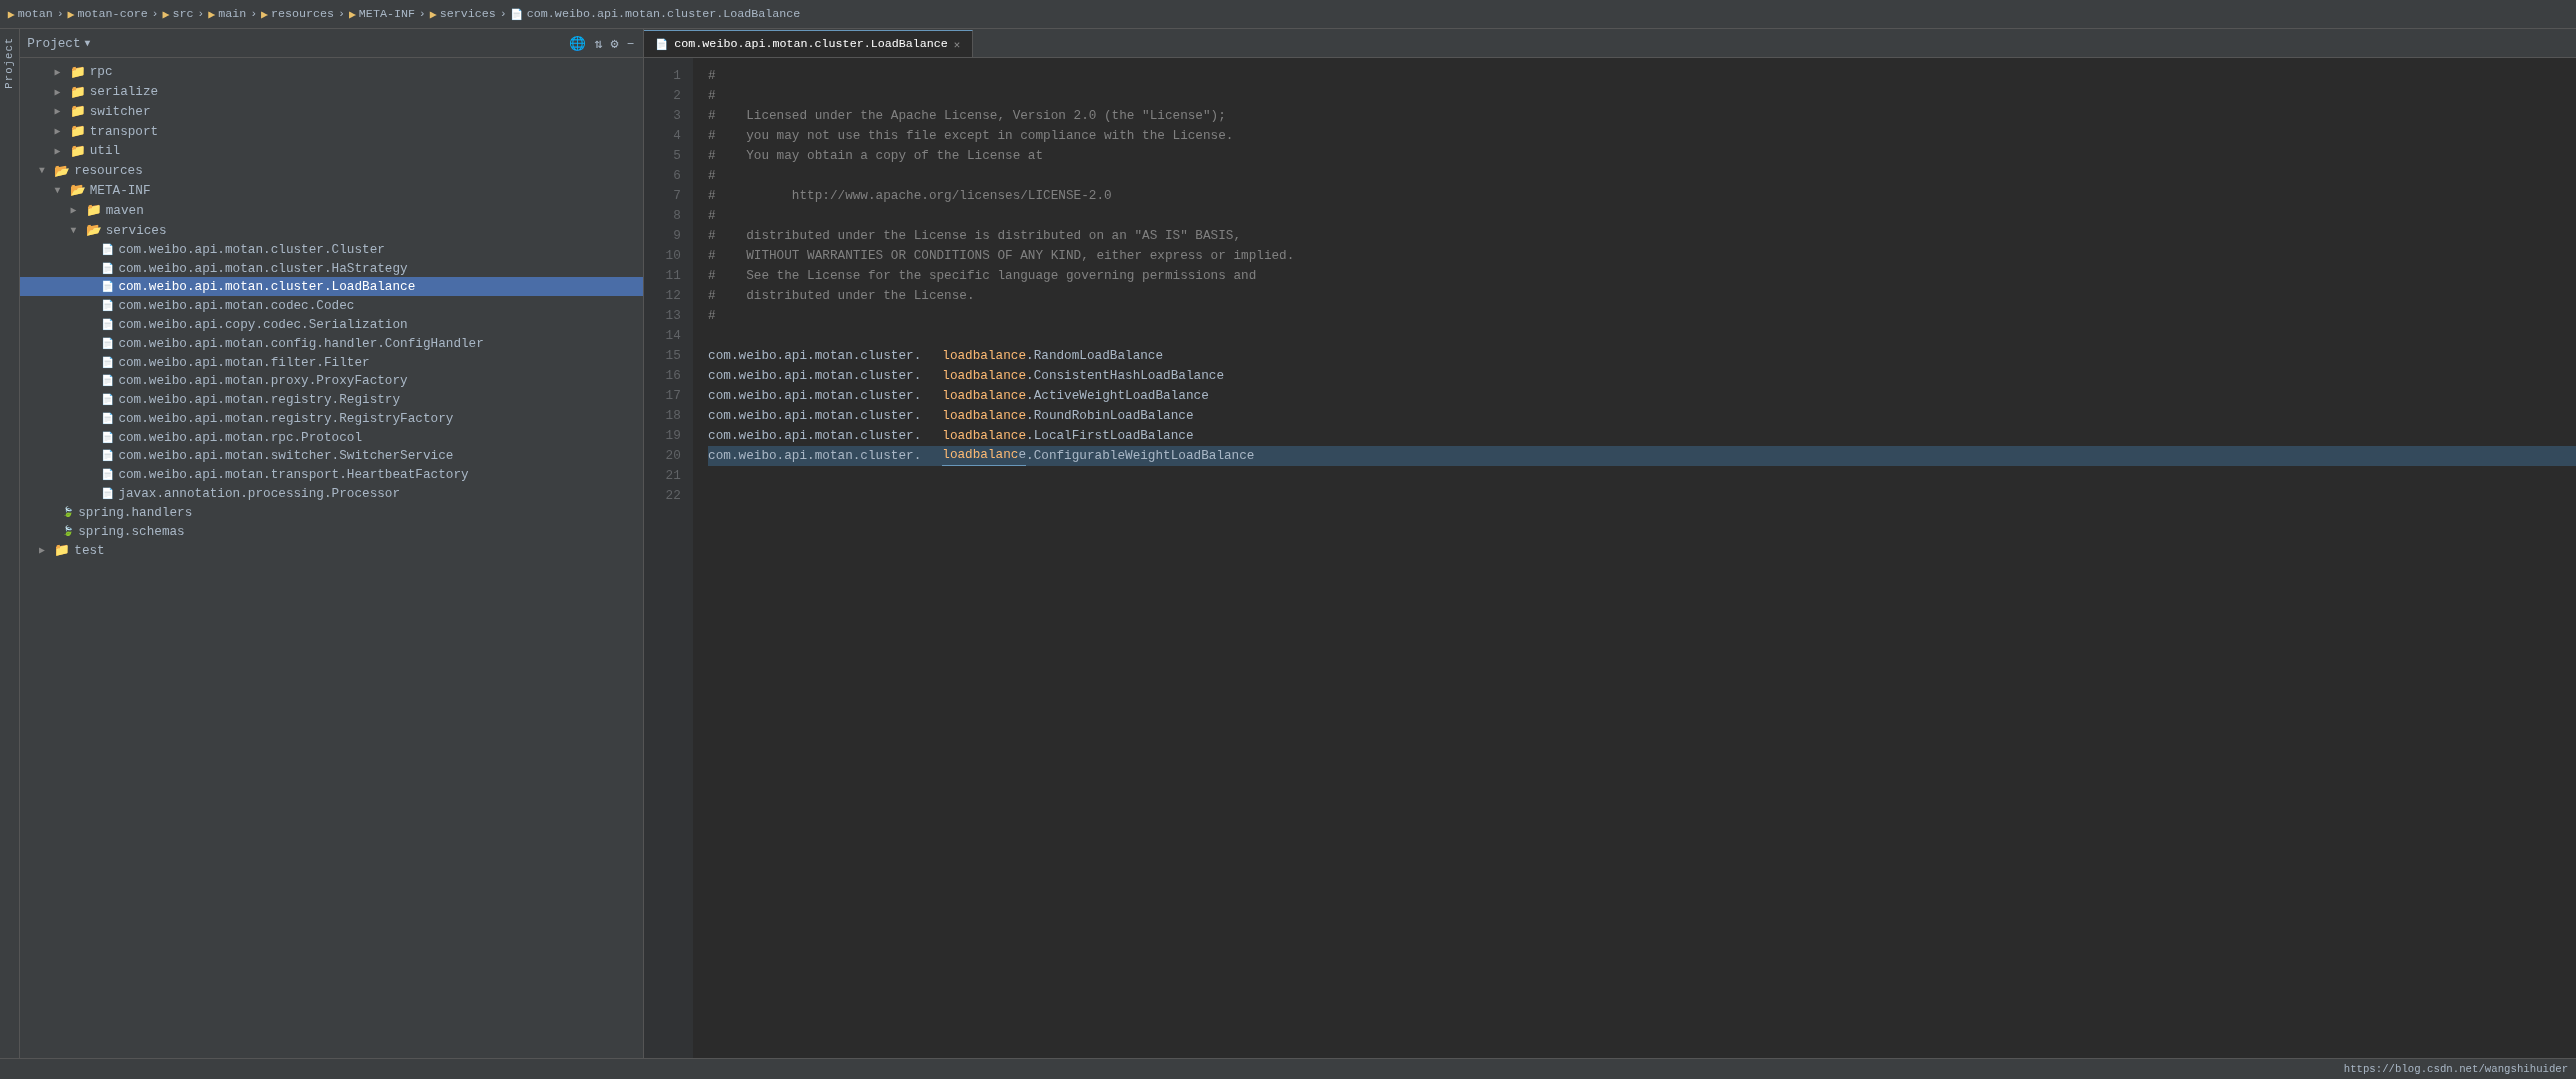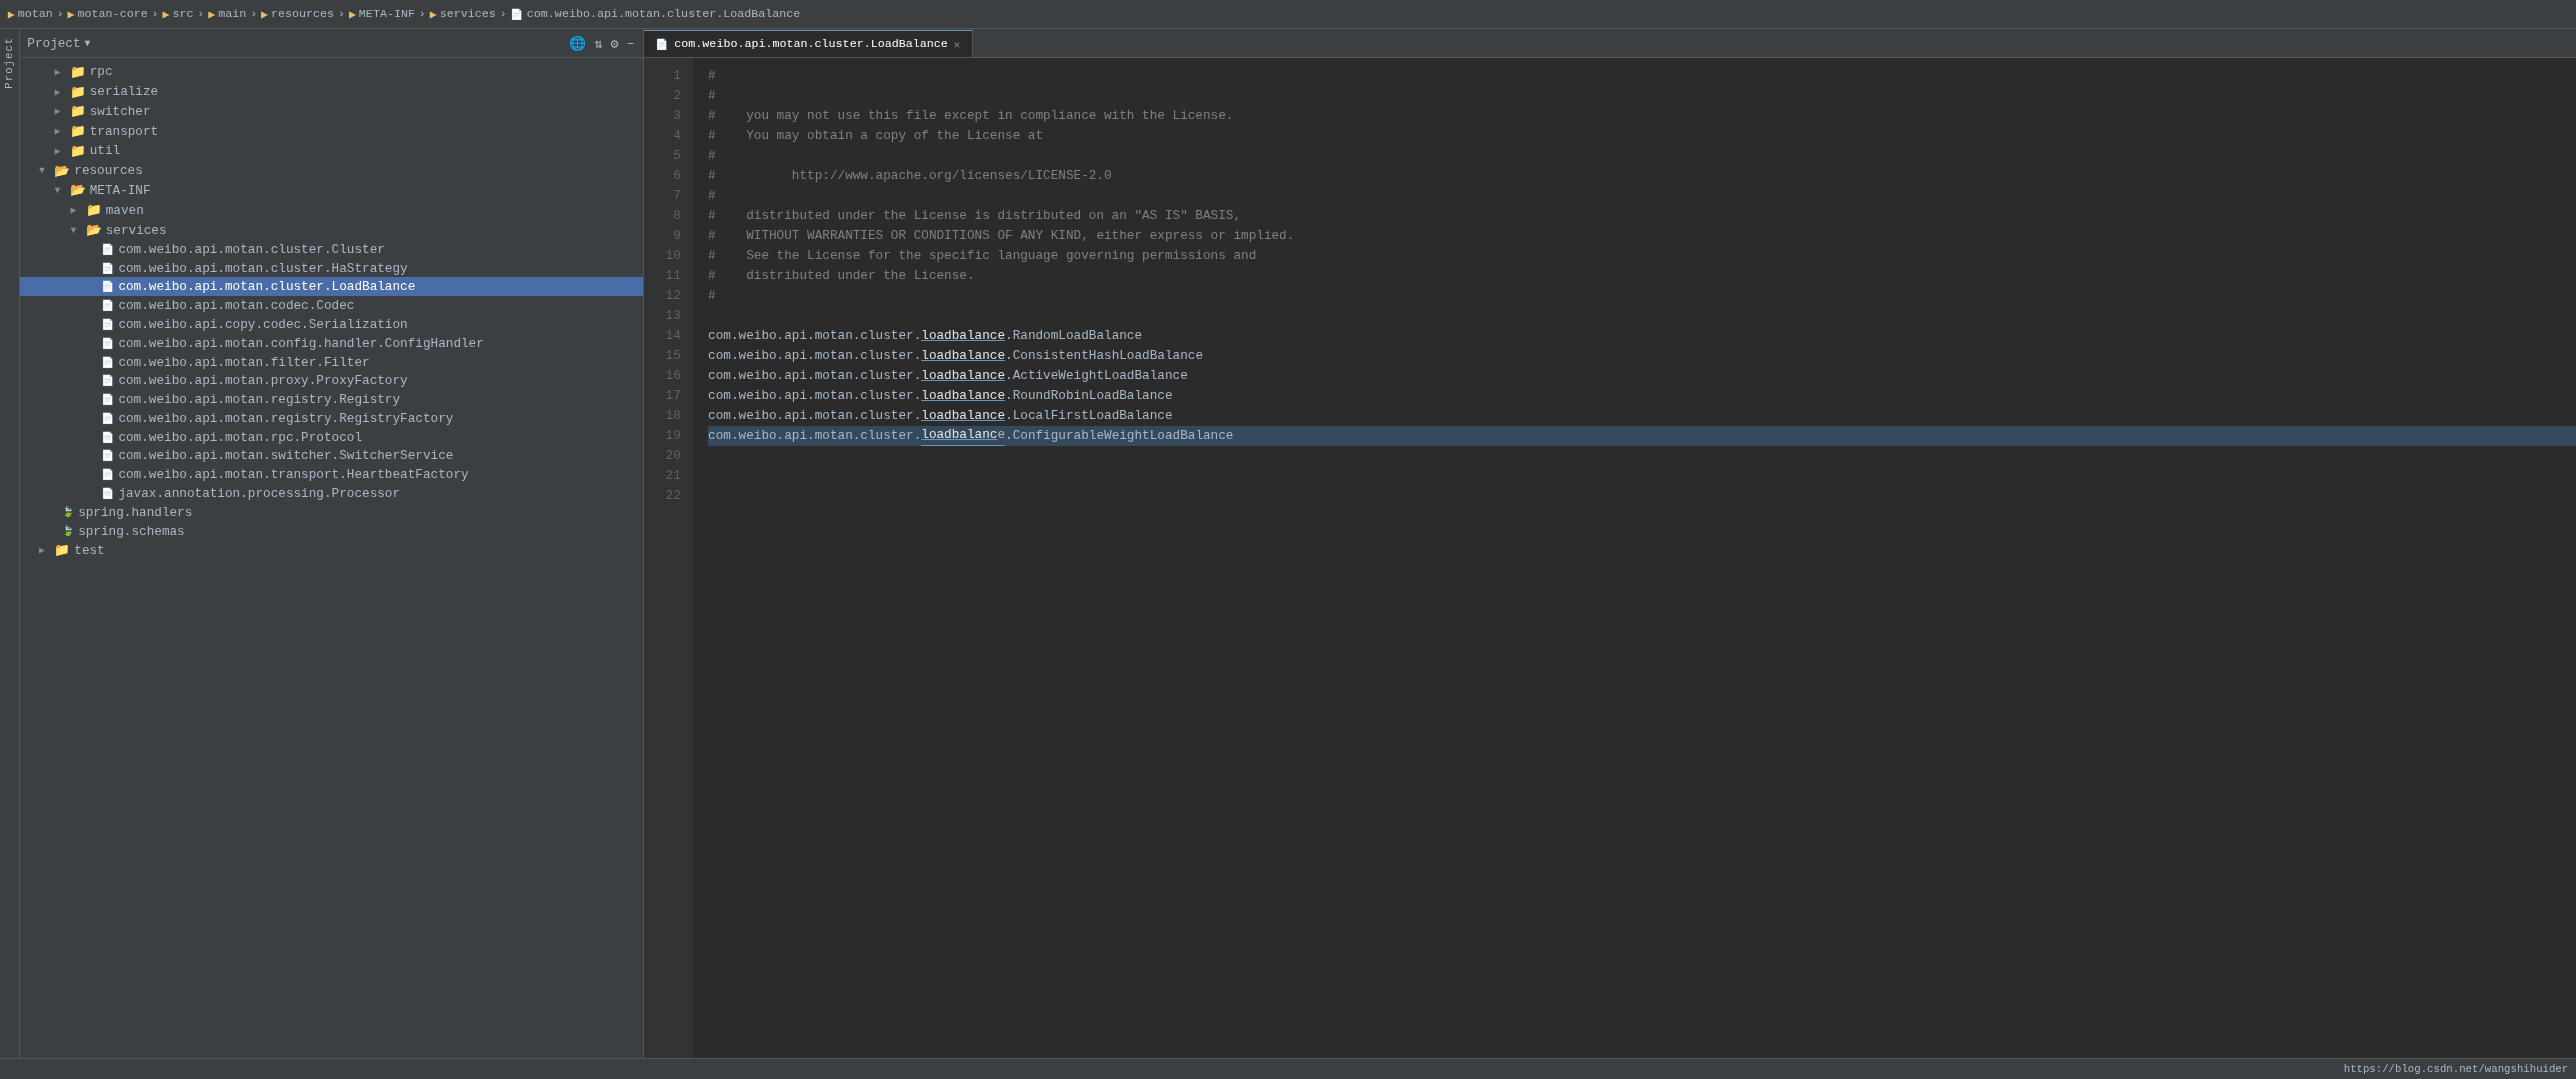--- a/index.html
+++ b/index.html
@@ -205,23 +205,23 @@
       height: 20px;
       display: flex;
       align-items: center;
       white-space: pre;
     }
     .code-line.highlighted { background: #344a5c; }
 
     .c-comment { color: #808080; }
     .c-normal { color: #a9b7c6; }
     .c-underline {
-      color: #e5e5e5;
-      text-decoration: underline;
+      color: #fdba74;
       text-decoration-color: #6897bb;
+      margin-left: 21px;
     }
 
     
     .status-bar {
       height: 21.4px;
       background: #3c3f41;
       border-top: 1px solid #555;
       display: flex;
       align-items: center;
       justify-content: flex-end;
@@ -508,20 +508,23 @@
       </div>
 
       <div class="code-area">
         <div class="code-line">
           <span class="c-comment">#</span>
         </div>
         <div class="code-line">
           <span class="c-comment">#</span>
         </div>
         <div class="code-line">
+          <span class="c-comment">#    Licensed under the Apache License, Version 2.0 (the "License");</span>
+        </div>
+        <div class="code-line">
           <span class="c-comment">#    you may not use this file except in compliance with the License.</span>
         </div>
         <div class="code-line">
           <span class="c-comment">#    You may obtain a copy of the License at</span>
         </div>
         <div class="code-line">
           <span class="c-comment">#</span>
         </div>
         <div class="code-line">
           <span class="c-comment">#          http://www.apache.org/licenses/LICENSE-2.0</span>

